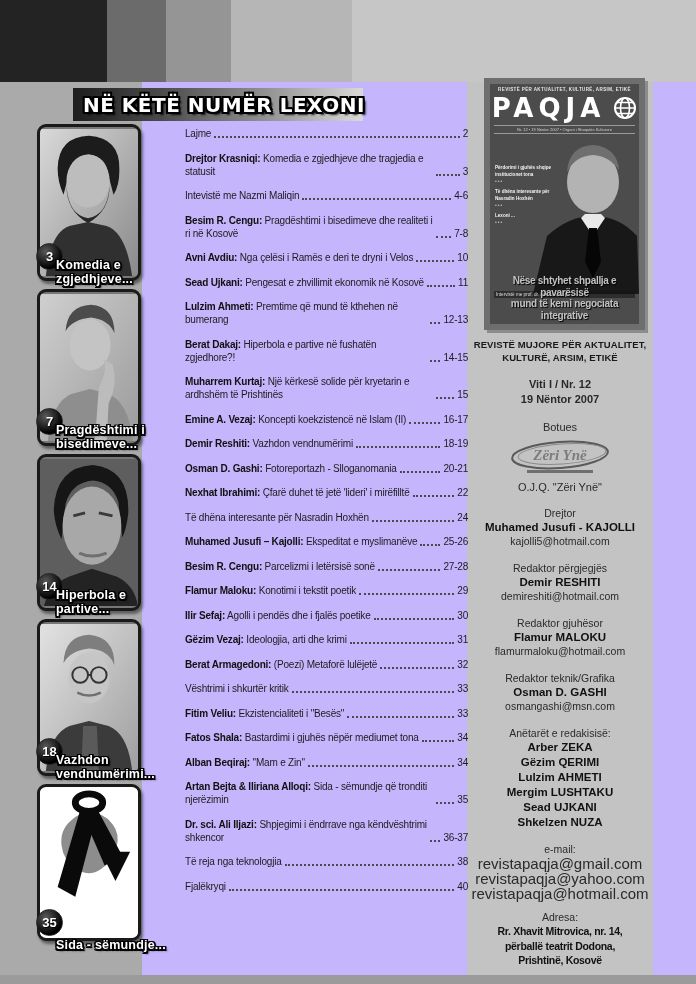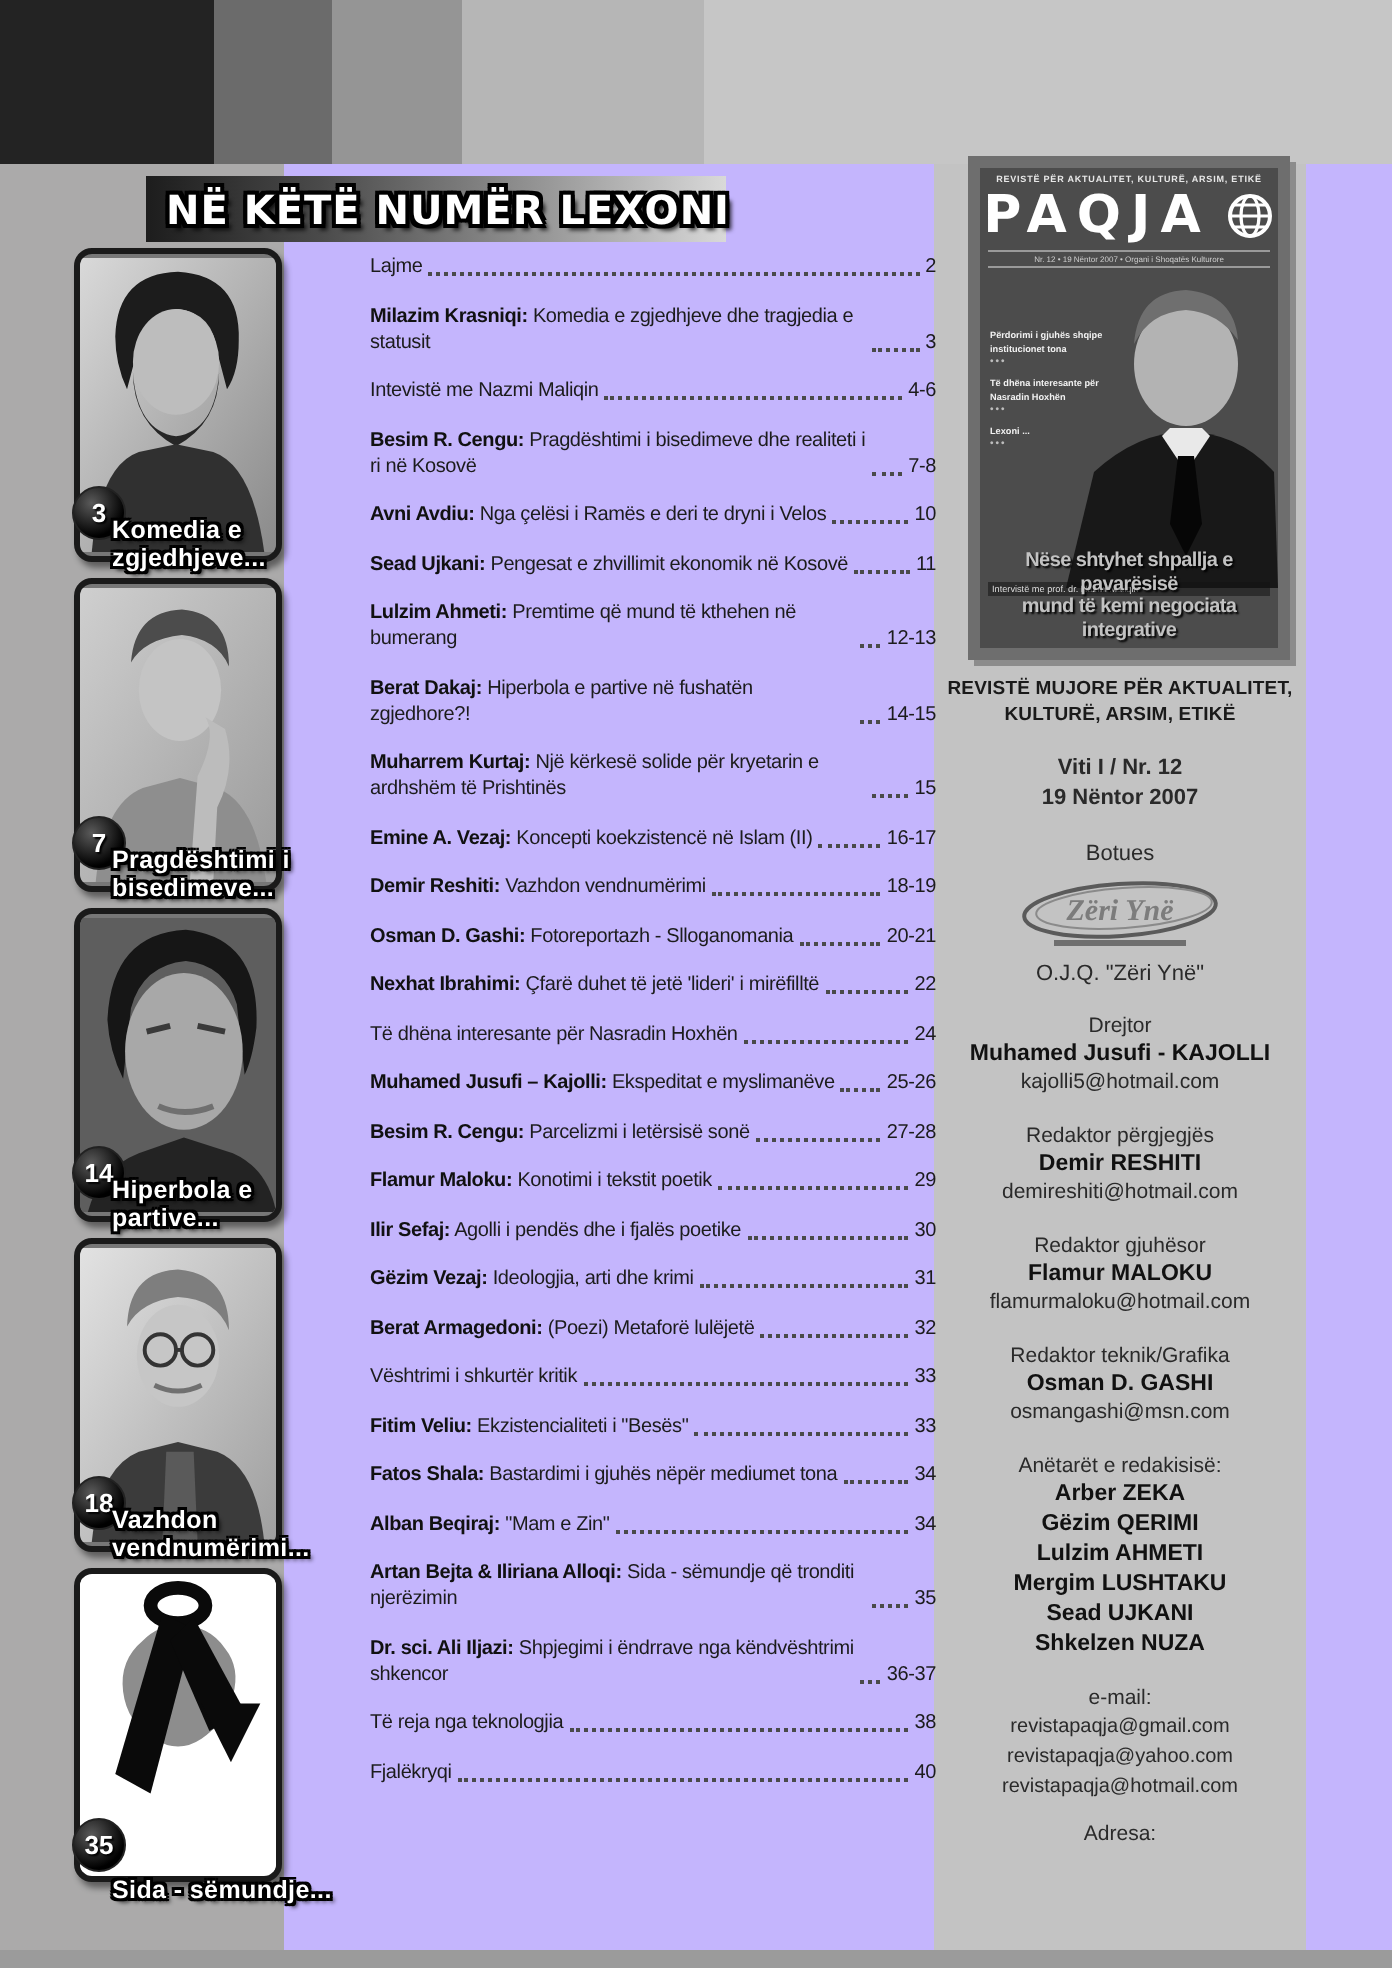--- a/index.html
+++ b/index.html
@@ -91,21 +91,21 @@
   .info .botues { margin-top:14px; font-size:11px; color:#2a2a2a; }
   .zy-logo { margin:4px auto 0 auto; display:block; }
   .publisher-org { font-size:11px; color:#2a2a2a; margin-top:2px; }
   .role-block { margin-top:13px; }
   .role-title { font-size:10.5px; color:#2a2a2a; line-height:14px; }
   .role-name { font-size:11.5px; font-weight:bold; color:#111; line-height:14px; }
   .role-email { font-size:10.5px; color:#2a2a2a; line-height:14px; }
   .board-block { margin-top:13px; }
   .board-name { font-size:11.5px; font-weight:bold; color:#111; line-height:15px; }
   .email-block { margin-top:12px; }
-  .email-line { font-size:10px; color:#2a2a2a; line-height:15px; }
+  .email-line { font-size:15px; color:#2a2a2a; line-height:15px; }
   .address-block { margin-top:9px; }
   .address-line { font-size:10.5px; font-weight:bold; color:#111; line-height:14.5px; letter-spacing:-0.3px; }
 </style>
 </head>
 <body>
 
 <div class="page">
 
   <div class="top-strip">
     <div class="ts-b1"></div>
@@ -211,21 +211,21 @@
 
   <div class="toc">
 
       <div class="toc-row">
         <span class="toc-text"> <span class="toc-title">Lajme</span></span>
         <span class="toc-dots"></span>
         <span class="toc-page">2</span>
       </div>
 
       <div class="toc-row">
-        <span class="toc-text"><span class="toc-author">Milazim Krasniqi:</span> <span class="toc-title">Komedia e zgjedhjeve dhe tragjedia e statusit</span></span>
+        <span class="toc-text"><span class="toc-author">Drejtor Krasniqi:</span> <span class="toc-title">Komedia e zgjedhjeve dhe tragjedia e statusit</span></span>
         <span class="toc-dots"></span>
         <span class="toc-page">3</span>
       </div>
 
       <div class="toc-row">
         <span class="toc-text"> <span class="toc-title">Intevistë me Nazmi Maliqin</span></span>
         <span class="toc-dots"></span>
         <span class="toc-page">4-6</span>
       </div>
 
@@ -488,16 +488,24 @@
           <div class="email-line">revistapaqja@gmail.com</div>
 
           <div class="email-line">revistapaqja@yahoo.com</div>
 
           <div class="email-line">revistapaqja@hotmail.com</div>
         </div>
     </div>
 
     <div class="address-block">
       <div class="role-title">Adresa:</div>
+      <div>
+
+          <div class="address-line">Rr. Xhavit Mitrovica, nr. 14,</div>
+
+          <div class="address-line">përballë teatrit Dodona,</div>
+
+          <div class="address-line">Prishtinë, Kosovë</div>
+        </div>
     </div>
   </div>
 
 </div>
 
 </body></html>

